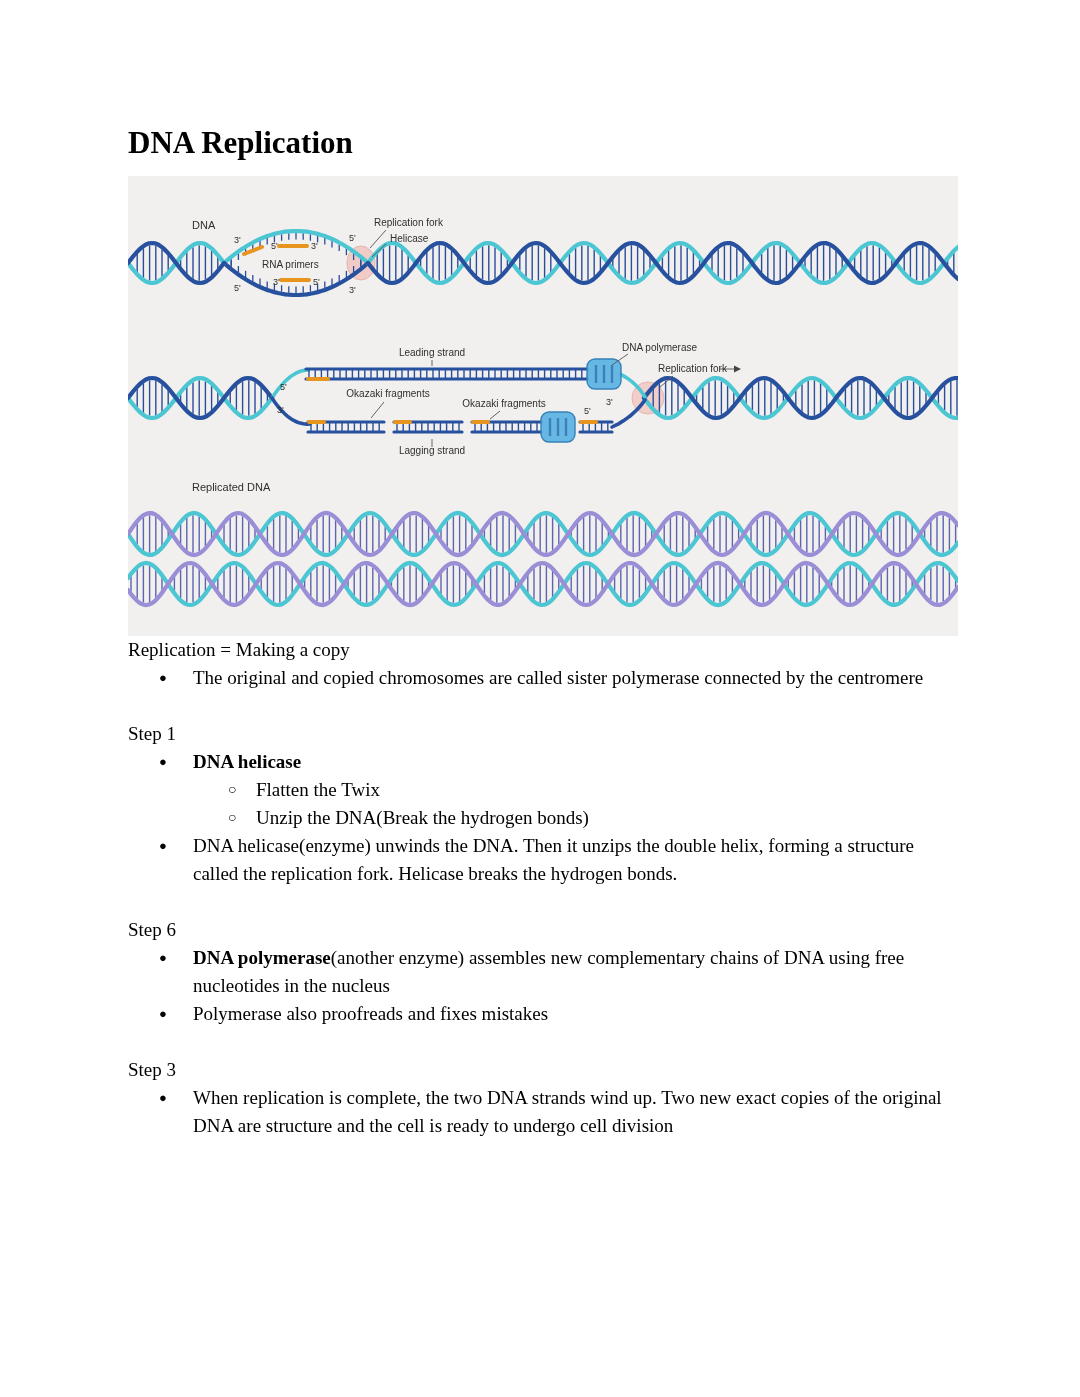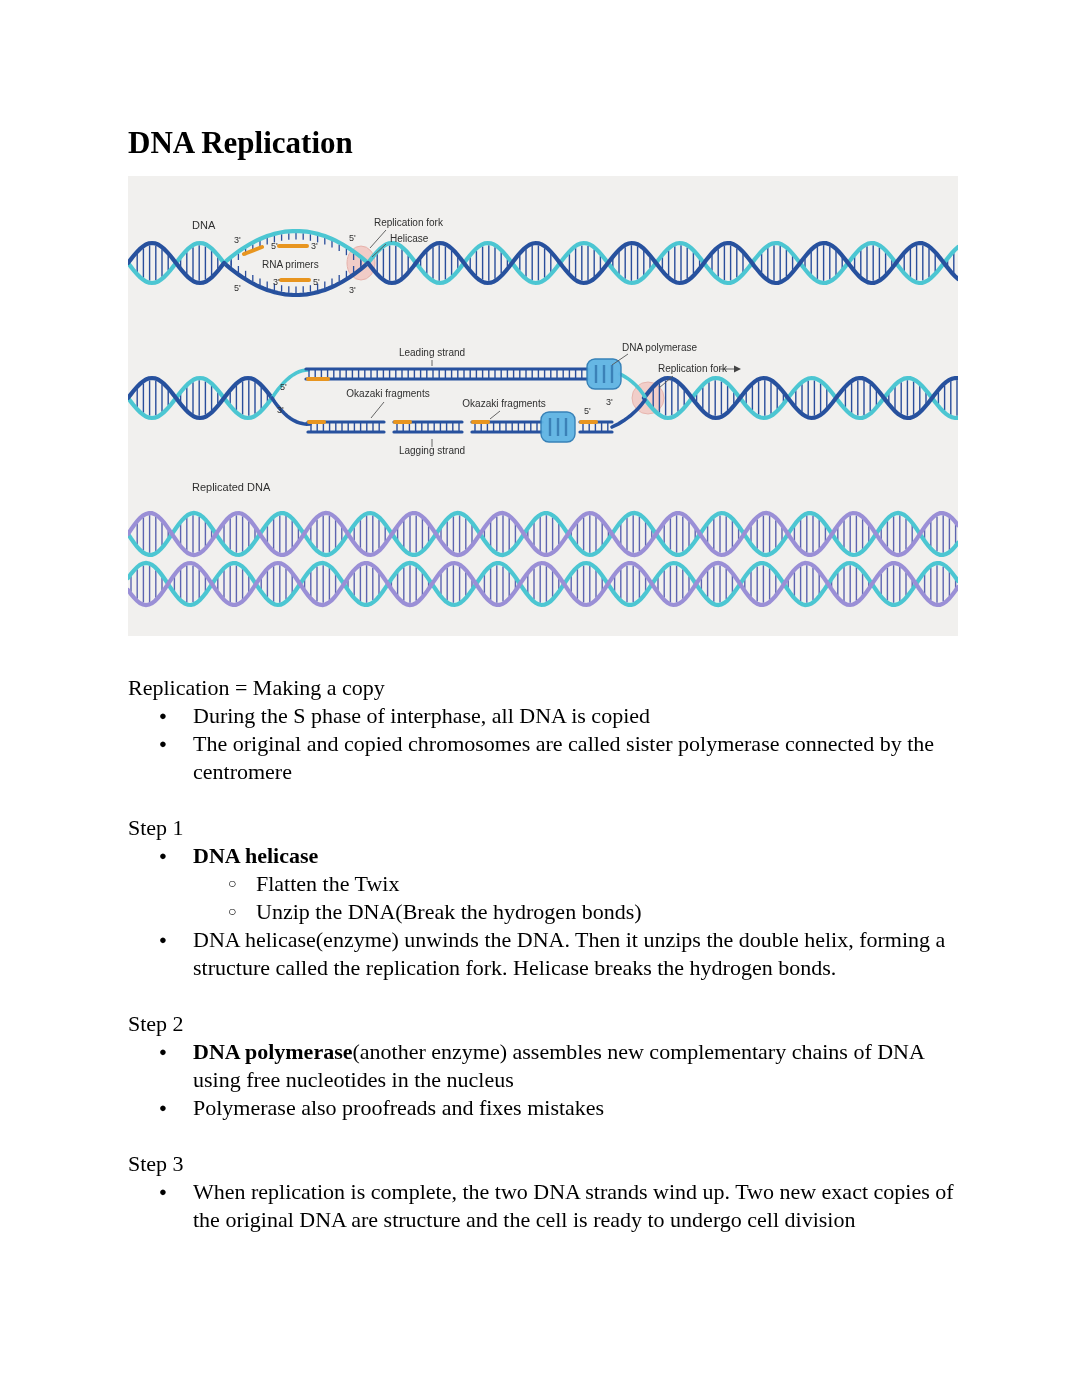--- a/index.html
+++ b/index.html
@@ -28,22 +28,21 @@
     background: #f1f0ee;
   }
   figure.diagram svg { display: block; }
   .fig-labels {
     font-family: "Liberation Sans", sans-serif;
     font-size: 10px;
     fill: #2f2f2f;
   }
   .ldr { stroke: #555555; stroke-width: 0.9; }
   .notes {
-    margin-top: 38px;
-    font-size: 22px;
+    font-size: 19px;
     line-height: 28px;
     width: 835px;
   }
   .para { margin: 0; }
   .step { margin-top: 28px; }
   ul { list-style: none; margin: 0; padding: 0; }
   ul.l1 > li { position: relative; padding-left: 65px; }
   ul.l1 > li::before {
     content: "\25CF";
     position: absolute; left: 31px; top: 0;
@@ -668,37 +667,36 @@
 
           <text x="304" y="278" text-anchor="middle">Lagging strand</text>
           <text x="64" y="315" font-size="11">Replicated DNA</text>
         </g>
       </svg>
     </figure>
 
     <section class="notes">
       <p class="para">Replication  = Making a copy</p>
       <ul class="l1">
-        <li>During the S phase of interphase, all DNA is copied</li>
         <li>The original and copied chromosomes are called sister polymerase connected by the centromere</li>
       </ul>
 
       <p class="para step">Step 1</p>
       <ul class="l1">
         <li>
           <b>DNA helicase</b>
           <ul class="l2">
             <li>Flatten the Twix</li>
             <li>Unzip the DNA(Break the hydrogen bonds)</li>
           </ul>
         </li>
         <li>DNA helicase(enzyme) unwinds the DNA. Then it unzips the double helix, forming a structure called the replication fork. Helicase breaks the hydrogen bonds.</li>
       </ul>
 
-      <p class="para step">Step 2</p>
+      <p class="para step">Step 6</p>
       <ul class="l1">
         <li><b>DNA polymerase</b><span>(another enzyme) assembles new complementary chains of DNA using free nucleotides in the nucleus</span></li>
         <li>Polymerase also proofreads and fixes mistakes</li>
       </ul>
 
       <p class="para step">Step 3</p>
       <ul class="l1">
         <li>When replication is complete, the two DNA strands wind up. Two new exact copies of the original DNA are structure and the cell is ready to undergo cell division</li>
       </ul>
     </section>

